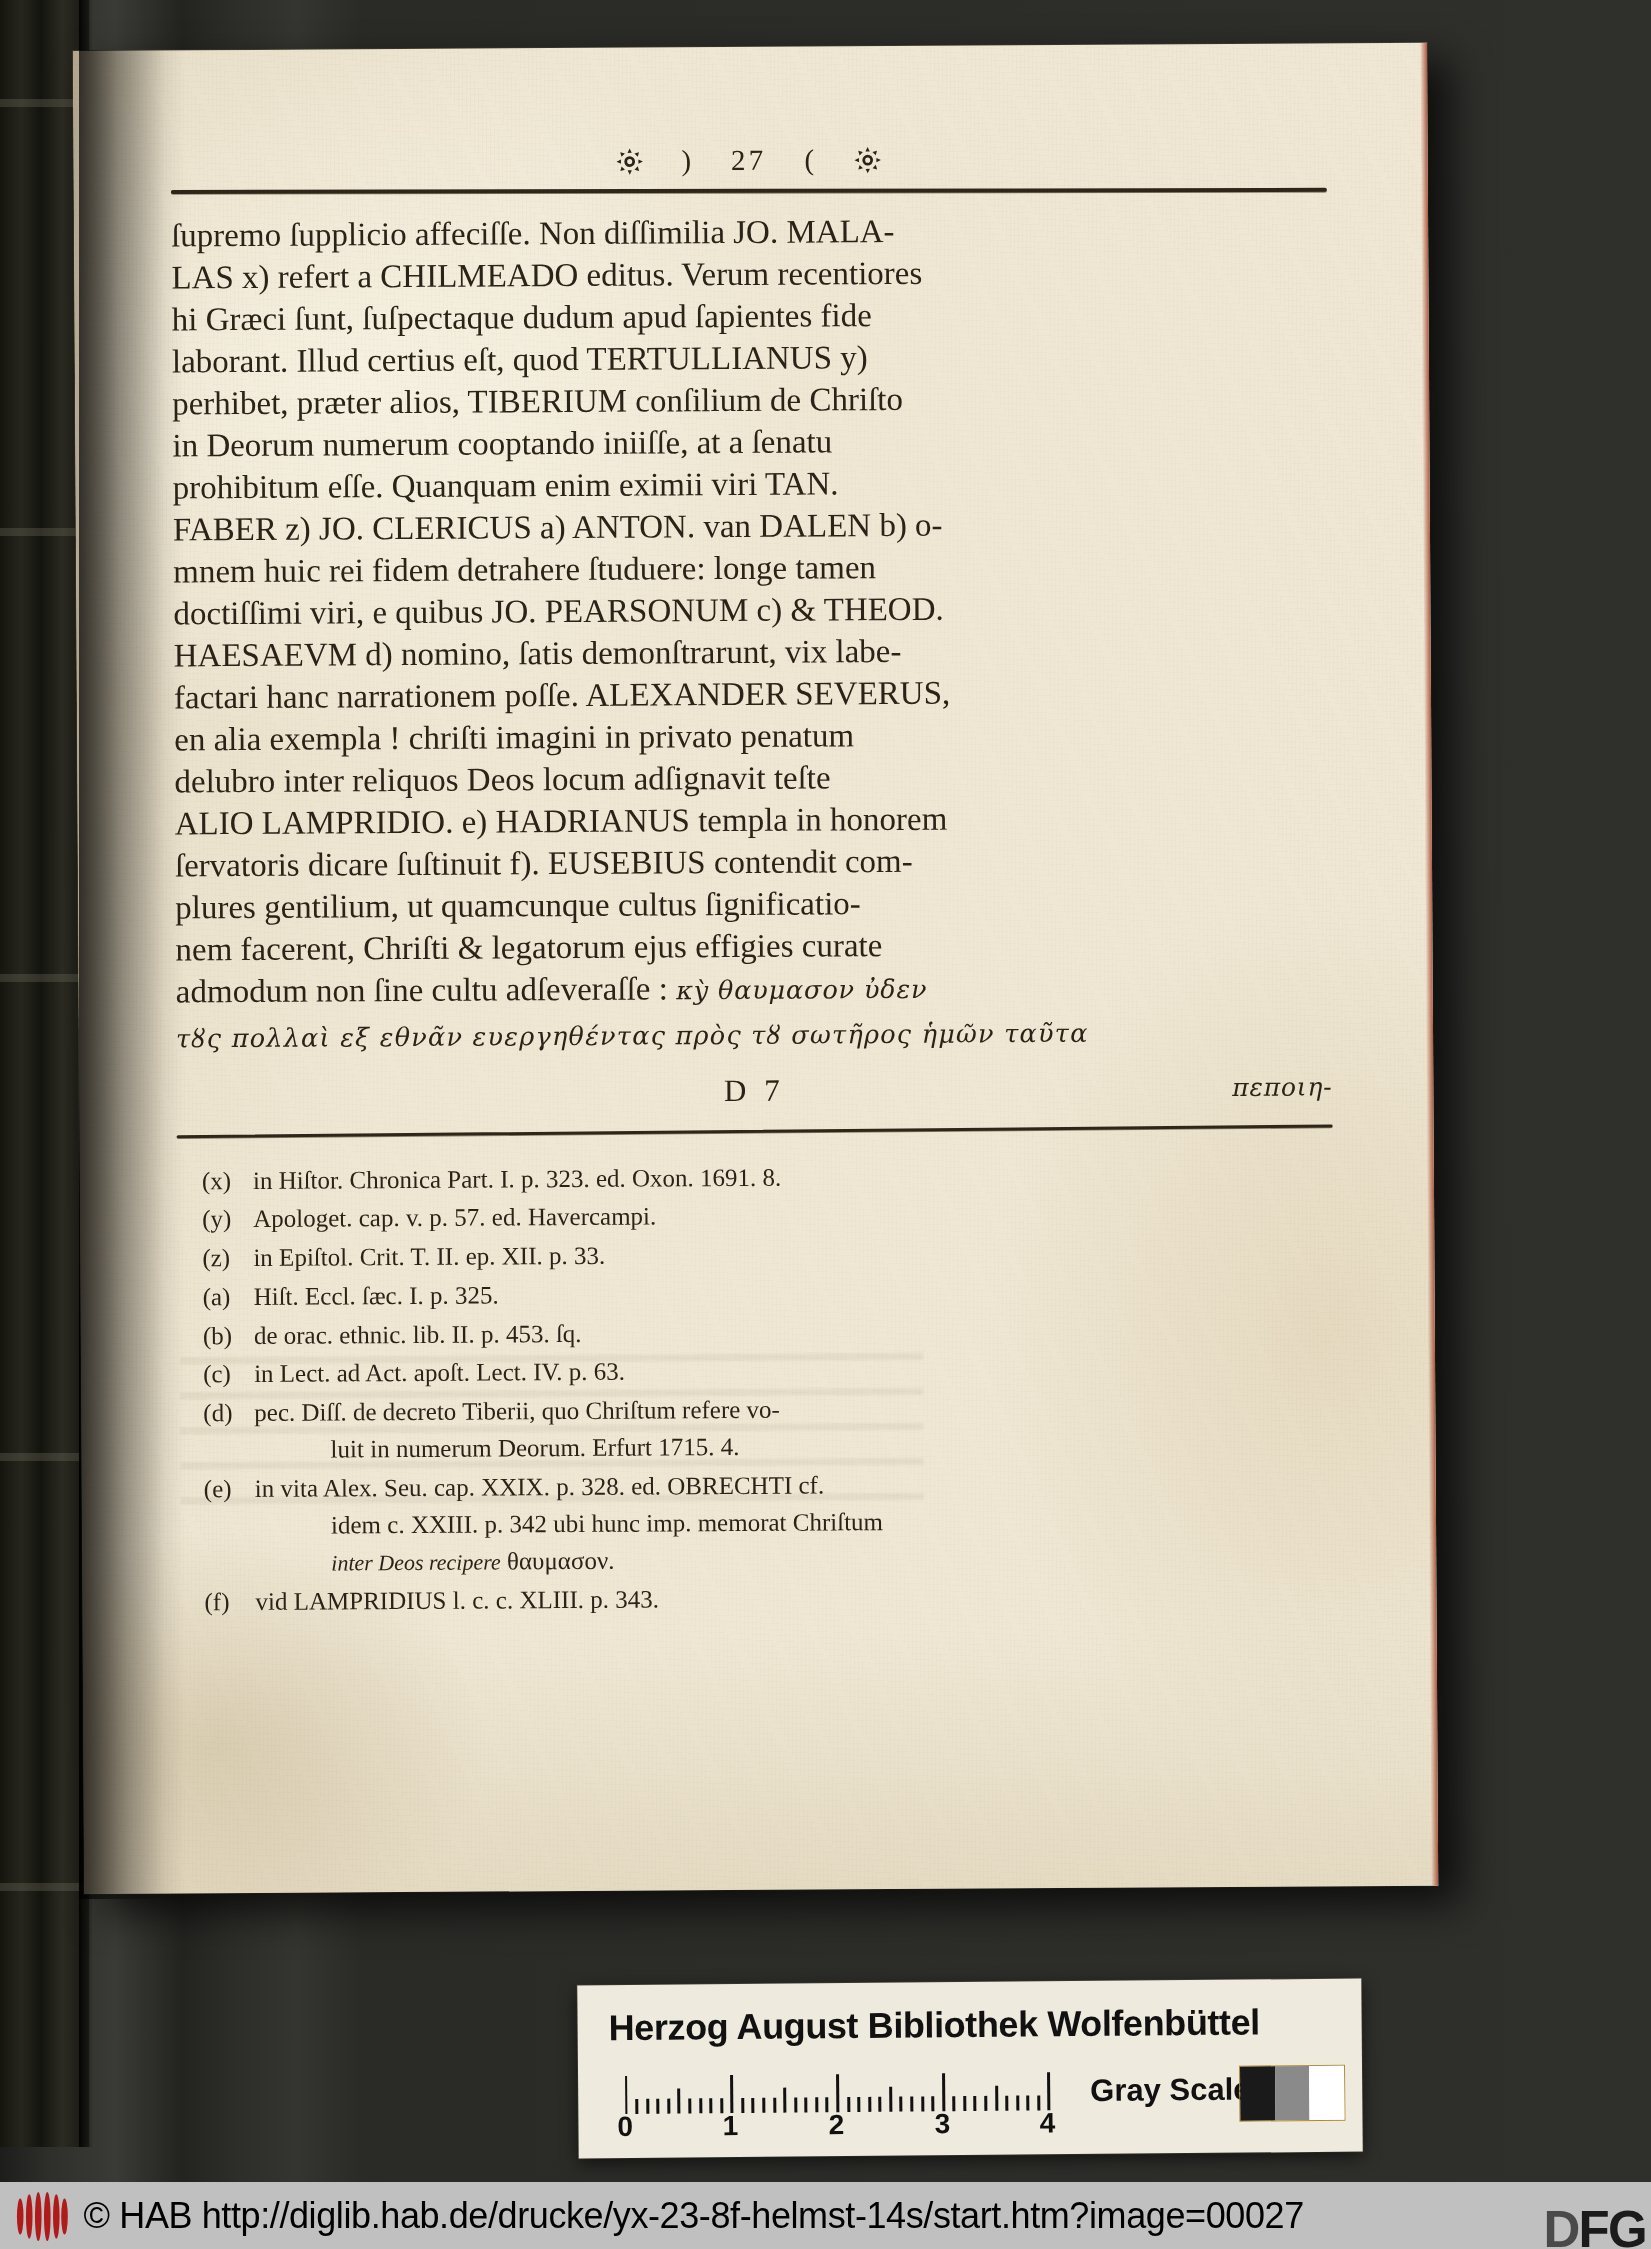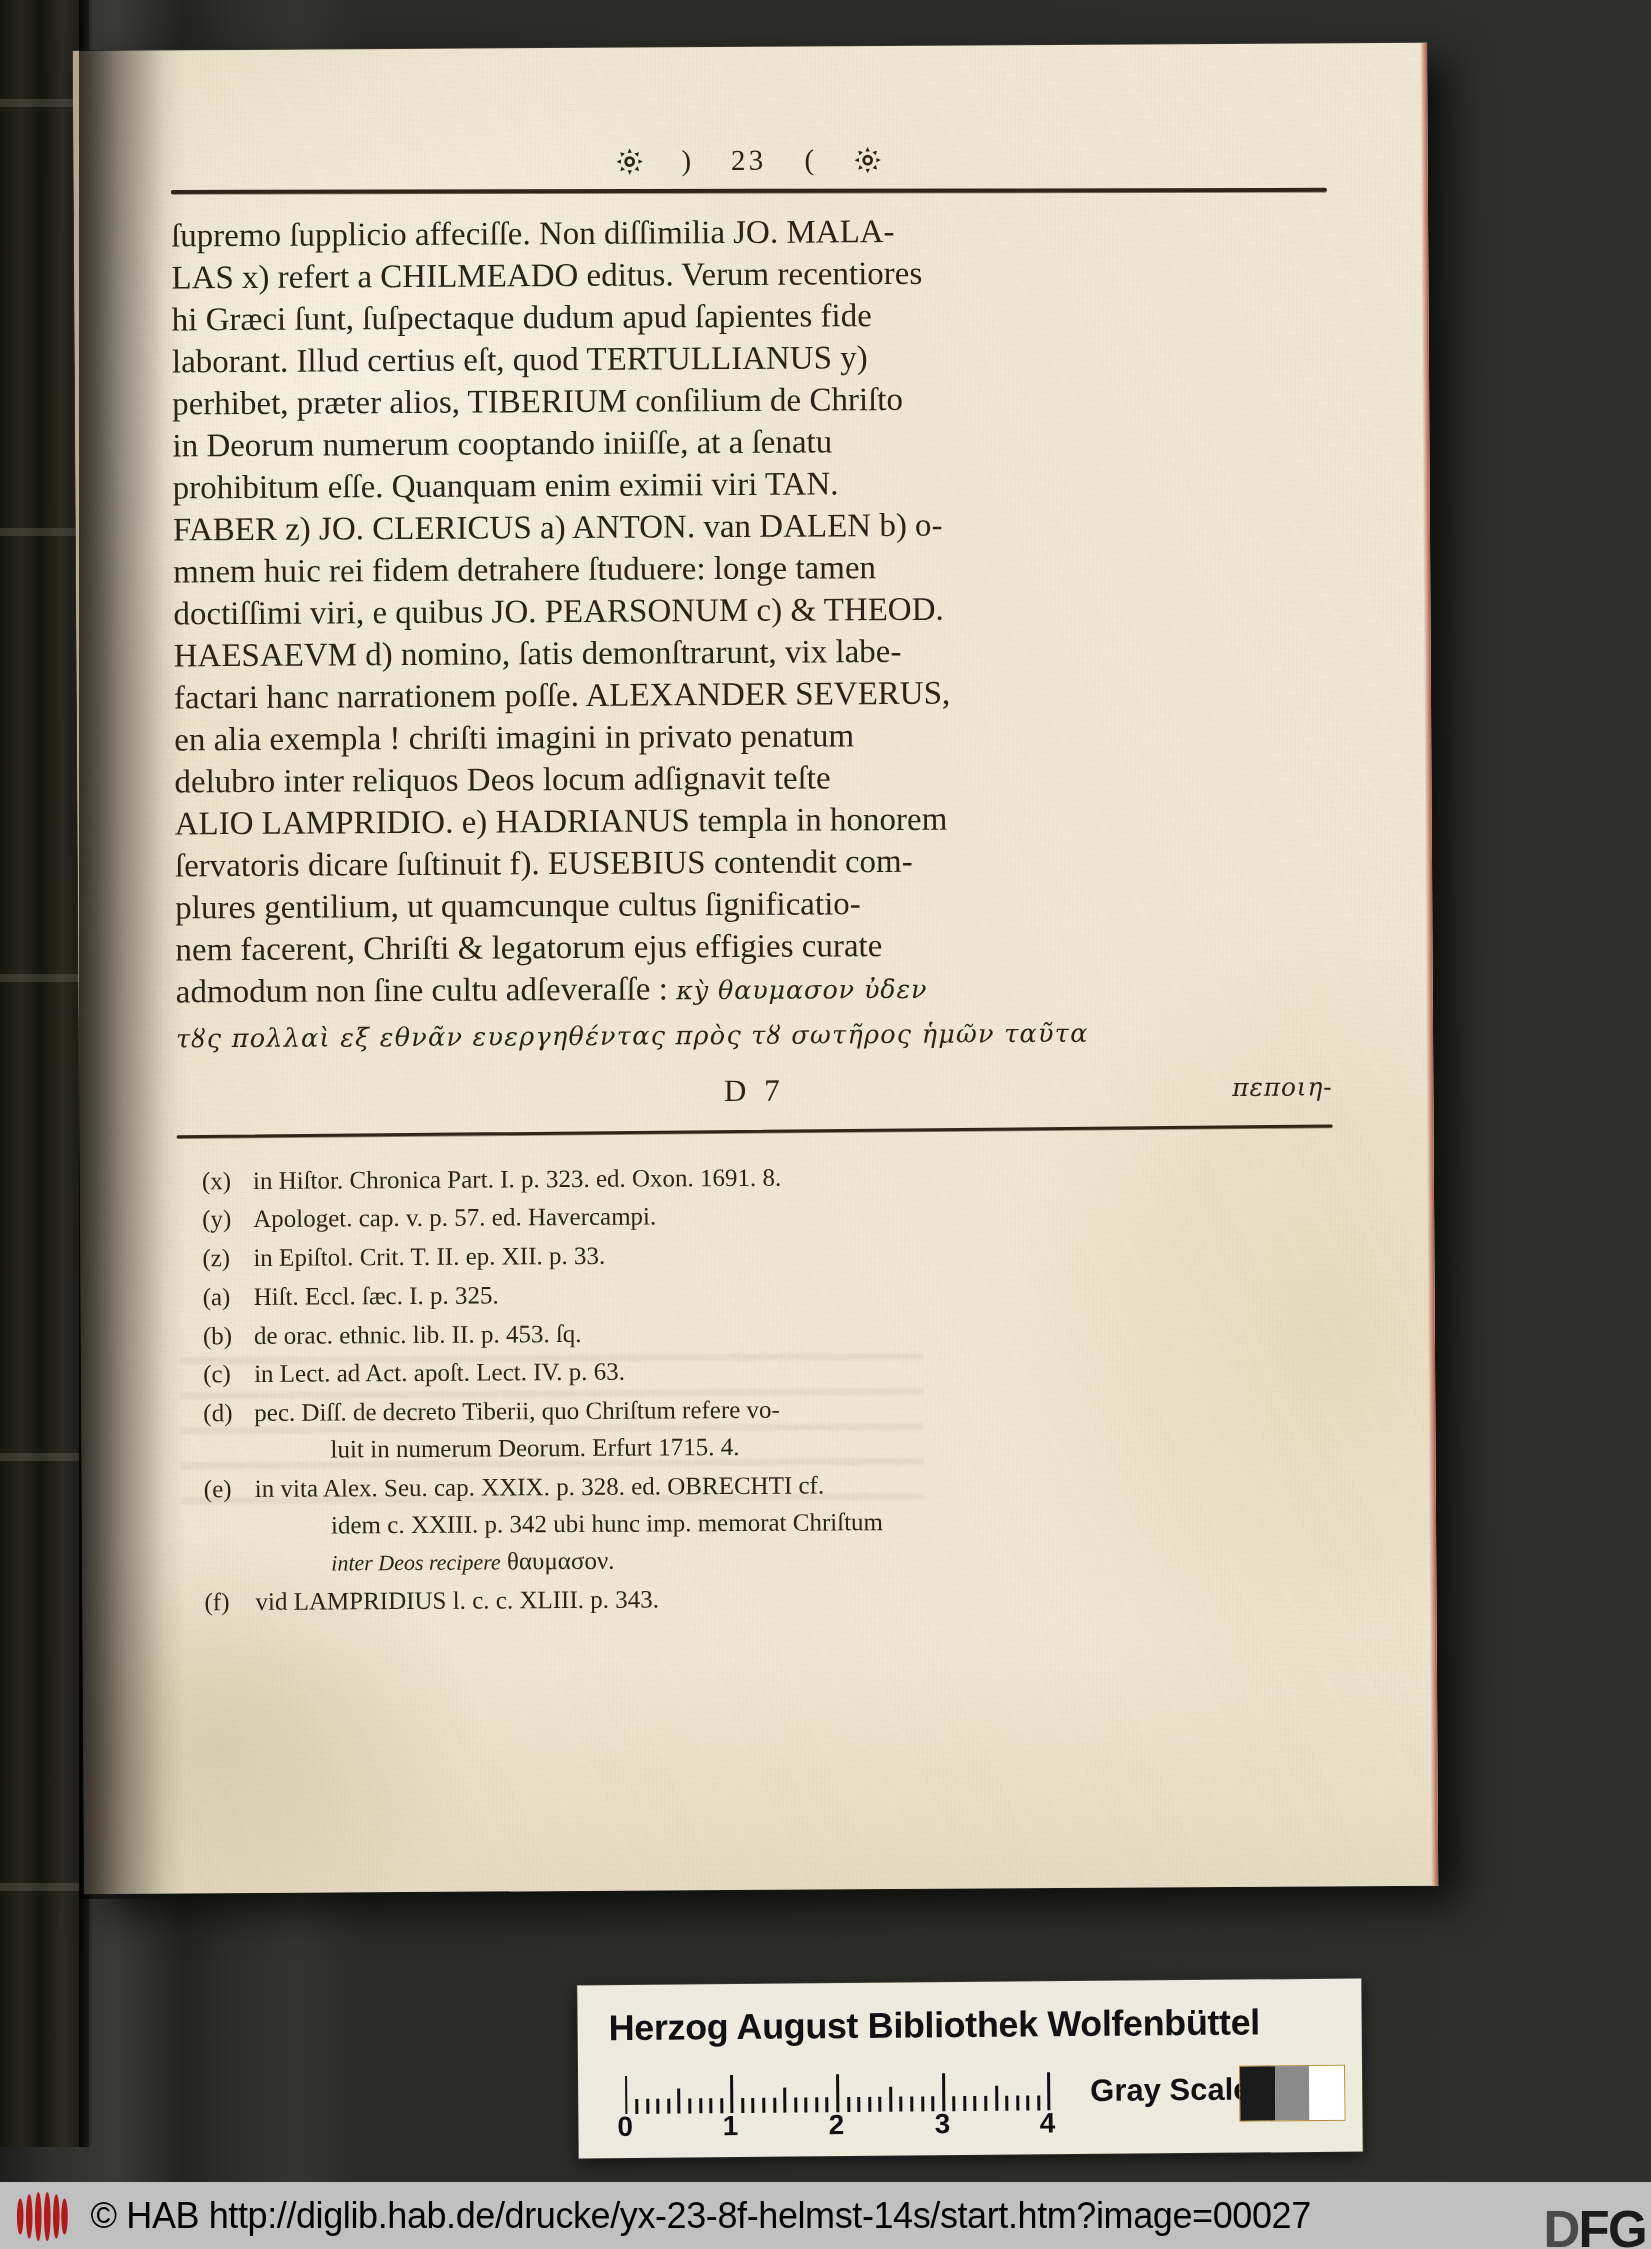--- a/index.html
+++ b/index.html
@@ -99,21 +99,21 @@
      font-weight:bold;font-size:31px;color:#111;}
   #gray-patch{position:absolute;left:661px;top:86px;width:104px;height:54px;
      border:1.7px solid #b08a30;display:flex;}
   #gray-patch div{flex:1 1 33.33%;}
 
   
   #footer{position:absolute;left:0;bottom:0;width:1651px;height:68px;background:#c0c0c0;
     display:flex;align-items:center;}
   #hab-logo{width:64px;height:51px;margin-left:11.6px;flex:0 0 64px;position:relative;}
   #footer-url{font-family:"Liberation Sans", sans-serif;font-size:36px;color:#000;
-    white-space:nowrap;margin-left:15px;letter-spacing:-0.4px;}
+    white-space:nowrap;margin-left:8px;letter-spacing:-0.4px;}
   #dfg{position:absolute;right:5px;top:18px;font-family:"Liberation Sans", sans-serif;
     font-weight:bold;font-size:51px;letter-spacing:-1.7px;}
   #dfg .d{color:#4a4a4a;} #dfg .f{color:#1b1b1b;} #dfg .g{color:#1b1b1b;}
 </style>
 </head>
 <body>
 
 <div id="backdrop"></div>
 <div id="backdrop-vignette"></div>
 <div id="spine"></div>
@@ -144,21 +144,21 @@
             <path d="M1 17 l5.4 2.6 0 -5.2z"></path>
               <path d="M33 17 l-5.4 2.6 0 -5.2z"></path>
             <path d="M5.6 5.6 l5.6 1.6 -4 4z"></path>
               <path d="M28.4 28.4 l-5.6 -1.6 4 -4z"></path>
             <path d="M28.4 5.6 l-1.6 5.6 -4 -4z"></path>
               <path d="M5.6 28.4 l1.6 -5.6 4 4z"></path>
           </g>
         </svg>
       </span>
       <span>)</span>
-      <span class="pagenum">23</span>
+      <span class="pagenum">27</span>
       <span>(</span>
       <span class="ornament">
         <svg width="28" height="28" viewBox="0 0 34 34">
           <g fill="#2b2318">
             <circle cx="17" cy="17" r="6.5"></circle>
             <circle cx="17" cy="17" r="3.1" fill="#efe7d4"></circle>
             <path d="M17 1 l2.6 5.4 -5.2 0z"></path>
               <path d="M17 33 l2.6 -5.4 -5.2 0z"></path>
             <path d="M1 17 l5.4 2.6 0 -5.2z"></path>
               <path d="M33 17 l-5.4 2.6 0 -5.2z"></path>

